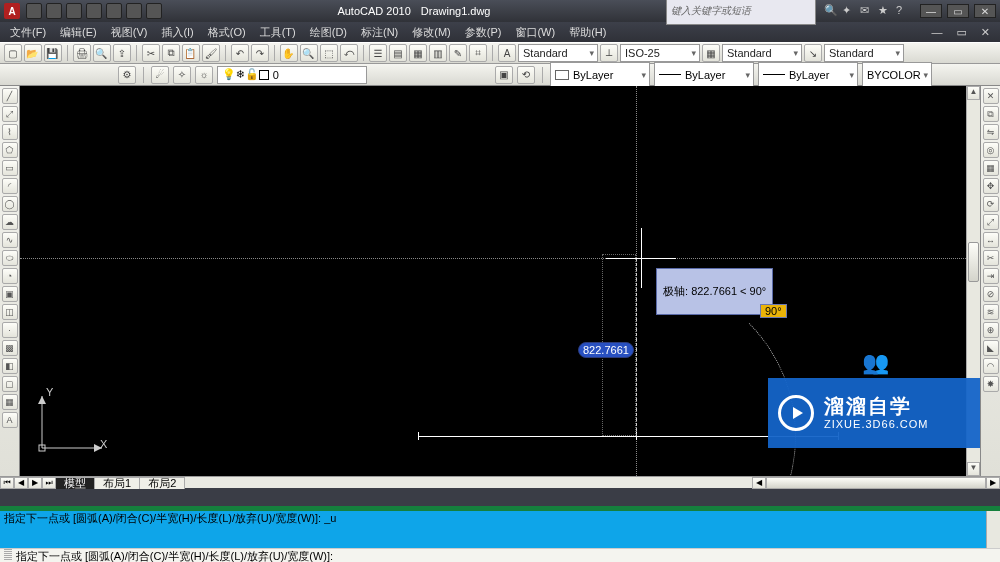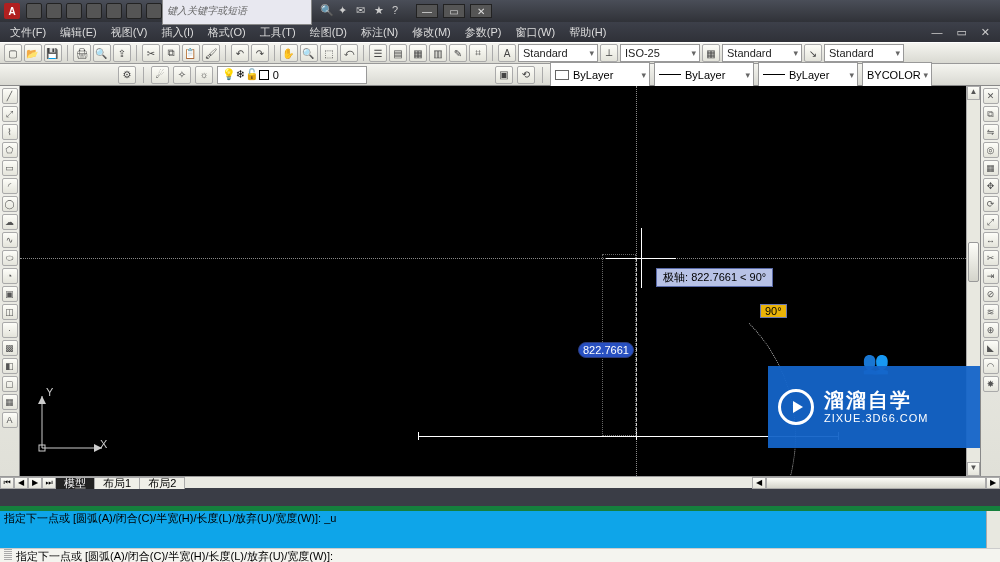--- a/index.html
+++ b/index.html
@@ -49,21 +49,21 @@
 .solid-line { position:absolute; background:#fff; }
 .cross-h { position:absolute; height:1px; background:#fff; }
 .cross-v { position:absolute; width:1px; background:#fff; }
 .tick { position:absolute; width:1px; height:8px; background:#fff; }
 
 .rubber-v { position:absolute; border-left:1px dashed #ccc; }
 .arc { position:absolute; width:320px; height:320px; border:1px dotted #aaa; border-radius:50%; border-left-color:transparent; border-bottom-color:transparent; border-top-color:transparent; }
 
 .dyn-input { position:absolute; background:#8ea0d8; border:1px solid #2a3a7a; padding:1px 4px; font-size:11px; color:#000; }
 .dyn-input.selected { background:#2850c0; color:#fff;border-radius:8px; }
-.tooltip { position:absolute; background:#b8c2e6; border:1px solid #5a6aa8; padding:1px 6px; font-size:11px; }
+.tooltip { position:absolute; background:#b8c2e6; border:1px solid #5a6aa8; padding:15px 6px; font-size:11px; }
 .angle-label { position:absolute; background:#eab308; border:1px solid #6a78b2; padding:0 4px; font-size:11px; }
 
 .ucs { position:absolute; left:12px; bottom:18px; color:#ccc; font-size:11px; }
 .ucs svg { display:block; }
 .ucs .ylab { position:absolute; left:14px; top:-2px; }
 .ucs .xlab { position:absolute; left:68px; top:50px; }
 
 .vscroll { position:absolute; right:0; top:0; bottom:0; width:14px; background:#e8e8e0; border-left:1px solid #aaa; }
 .vscroll .thumb { position:absolute; left:1px; right:1px; top:40%; height:40px; background:linear-gradient(#fdfdf8,#d4d4cb); border:1px solid #999; border-radius:2px; }
 .vscroll .arr { position:absolute; left:0; right:0; height:14px; background:linear-gradient(#fdfdf8,#e4e4db); border:1px solid #aaa; text-align:center; font-size:8px; color:#555;}
@@ -86,41 +86,45 @@
 .cmdinput-row .drag { width:8px; height:12px; background:repeating-linear-gradient(#aaa,#aaa 1px,#f4f4ef 1px,#f4f4ef 2px); margin-right:4px;}
 
 
 .status { height:16px; background:linear-gradient(#e7e7e1,#cfcfc8); border-top:1px solid #999; display:flex; align-items:center; font-size:10px; color:#333; }
 .status .coords { padding:0 8px; color:#777; }
 .status .sbtns { display:flex; margin-left:4px; }
 .status .sbtn { width:18px; height:14px; background:linear-gradient(#fdfdf8,#e4e4db); border:1px solid #aaa; margin-right:-1px; }
 .status .right { margin-left:auto; padding:0 6px; display:flex; gap:6px; align-items:center; }
 
 
-.watermark { position:absolute; right:0; bottom:28px; width:212px; height:82px; background:rgba(20,100,200,.95); color:#fff; display:flex; align-items:center; padding:6px 10px; gap:10px; z-index:50; }
+.watermark { position:absolute; right:0; bottom:28px; width:212px; height:70px; background:rgba(20,100,200,.95); color:#fff; display:flex; align-items:center; padding:6px 10px; gap:10px; z-index:50; }
 .watermark .circ { width:36px; height:36px; border:3px solid #fff; border-radius:50%; display:flex; align-items:center; justify-content:center; }
 .watermark .tri { width:0; height:0; border-left:10px solid #fff; border-top:6px solid transparent; border-bottom:6px solid transparent; margin-left:3px; }
 .watermark .txt { display:flex; flex-direction:column; line-height:1.2; }
 .watermark .big { font-size:20px; font-weight:bold; letter-spacing:2px; }
 .watermark .small { font-size:11px; letter-spacing:1px; }
 .ghost-people { position:absolute; right:90px; bottom:100px; color:#444; font-size:22px; z-index:5; }
 </style>
 </head>
 <body>
 
 <div class="titlebar">
   <div class="logo">A</div>
   <div class="qat">
     <span class="qbtn"></span>
     <span class="qbtn"></span>
     <span class="qbtn"></span>
     <span class="qbtn"></span>
     <span class="qbtn"></span>
     <span class="qbtn"></span>
     <span class="qbtn"></span>
+  </div>
+  <div class="title-center">
+    <span>AutoCAD 2010</span>&nbsp;&nbsp;
+    <span>Drawing1.dwg</span>
   </div>
   <div class="title-search">键入关键字或短语</div>
   <div class="title-right-icons">
     <span>🔍</span>
     <span>✦</span>
     <span>✉</span>
     <span>★</span>
     <span>?</span>
   </div>
   <div class="win-controls">

